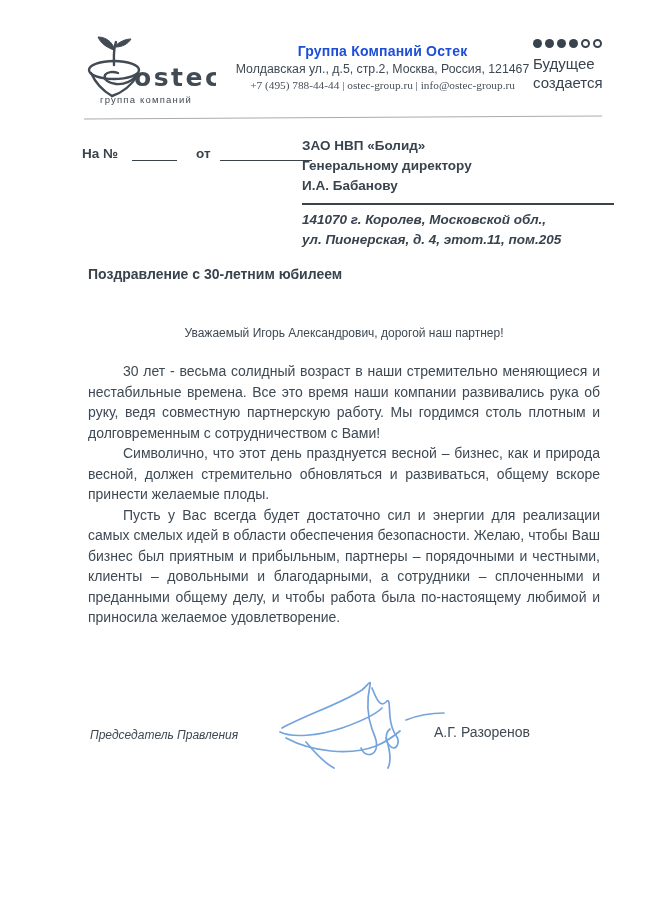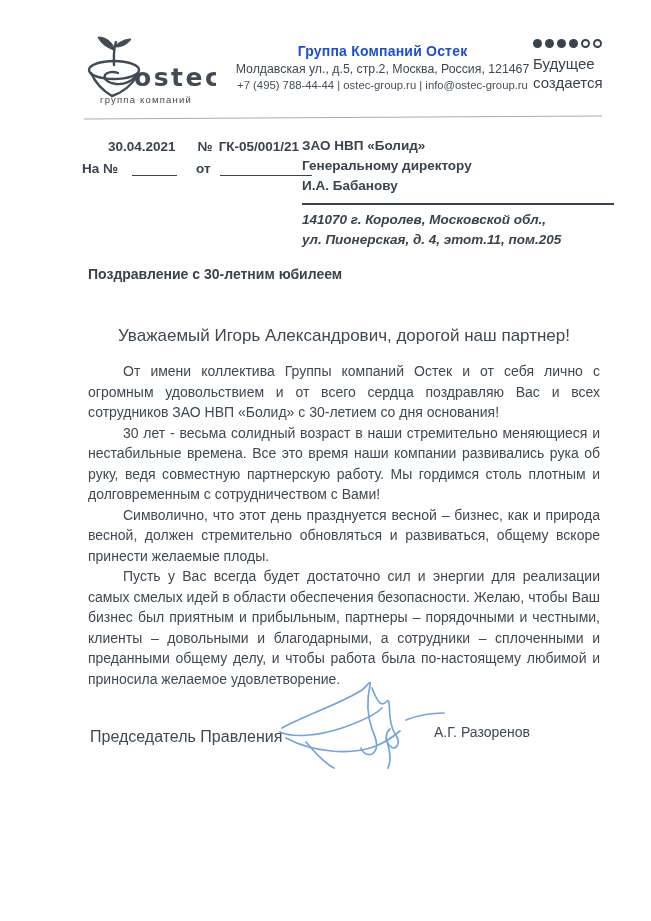--- a/index.html
+++ b/index.html
@@ -8,21 +8,21 @@
     background:#ffffff; overflow:hidden;
     font-family:"Liberation Sans", sans-serif;
     color:#3e4954;
   }
 
   
   .logo { position:absolute; left:76px; top:34px; width:140px; height:78px; }
   .company-info { position:absolute; left:225px; top:43px; width:315px; text-align:center; }
   .company-name { font-weight:bold; font-size:14px; color:#1d4ed8; letter-spacing:.2px; }
   .company-address { font-size:12.3px; margin-top:3px; }
-  .company-contacts { font-size:11.3px; margin-top:3px; color:#474f59; }
+  .company-contacts { font-size:11.3px; margin-top:3px; color:#474f59;font-family:Liberation Serif, serif; }
 
   .slogan { position:absolute; left:533px; top:37px; width:100px; }
   .dots { display:flex; gap:3px; align-items:center; height:12px; }
   .dot { width:9px; height:9px; border-radius:50%; }
   .dot.filled { background:#39434e; }
   .dot.hollow { background:transparent; border:2px solid #39434e; width:5px; height:5px; }
   .slogan-text { margin-top:5px; font-size:15px; font-weight:normal; color:#39434e; line-height:19px; }
 
   .header-rule {
     position:absolute; left:84px; top:117px; width:518px; height:1px;
@@ -39,26 +39,26 @@
   .blank-1 { width:45px; margin-left:14px; }
   .blank-2 { width:92px; margin-left:9px; }
   .ref-ot { margin-left:19px; }
 
   .recipient { position:absolute; left:302px; top:136px; width:312px; font-size:13.5px; font-weight:bold; color:#39434e; line-height:20px; }
   .recipient-rule { margin-top:7px; width:312px; height:1.5px; background:#39434e; }
   .recipient-address { margin-top:5px;font-style:italic; }
 
   
   .subject { position:absolute; left:88px; top:266px; font-size:14px; font-weight:bold; color:#39434e;text-align:right; }
-  .salutation { position:absolute; left:88px; top:326px; width:512px; text-align:center; font-size:17px; }
+  .salutation { position:absolute; left:88px; top:326px; width:512px; text-align:center; font-size:12px; }
   .body-text { position:absolute; left:88px; top:361px; width:512px; font-size:14px; line-height:20.5px; }
   .body-text p { margin:0; text-align:justify; text-indent:35px; }
 
   
-  .sign-title { position:absolute; left:90px; top:728px; font-size:16px; }
+  .sign-title { position:absolute; left:90px; top:728px; font-size:12px;font-style:italic; }
   .sign-name  { position:absolute; left:434px; top:724px; font-size:14px; }
   .signature-svg { position:absolute; left:278px; top:676px; width:175px; height:100px; }
 </style>
 </head>
 <body>
 
 <div class="page">
 
   <div class="logo">
     <svg width="140" height="78" viewBox="0 0 140 78">
@@ -98,25 +98,20 @@
       </div>
     <div class="slogan-text">
       <div>Будущее</div>
       <div>создается</div>
     </div>
   </div>
 
   <div class="header-rule"></div>
 
   <div class="ref-block">
-    <div class="ref-row1">
-      <span class="ref-date">30.04.2021</span>
-      <span class="ref-no">№</span>
-      <span style="margin-left:6px">ГК-05/001/21</span>
-    </div>
     <div class="ref-row2">
       <span>На №</span>
       <span class="blank-line blank-1"></span>
       <span class="ref-ot">от</span>
       <span class="blank-line blank-2"></span>
     </div>
   </div>
 
   <div class="recipient">
     <div>ЗАО НВП «Болид»</div>
@@ -126,21 +121,20 @@
     <div class="recipient-address">
       <div>141070 г. Королев, Московской обл.,</div>
       <div>ул. Пионерская, д. 4, этот.11, пом.205</div>
     </div>
   </div>
 
   <div class="subject">Поздравление с 30-летним юбилеем</div>
   <div class="salutation">Уважаемый Игорь Александрович, дорогой наш партнер!</div>
 
   <div class="body-text">
-    <p>От имени коллектива Группы компаний Остек и от себя лично с огромным удовольствием и от всего сердца поздравляю Вас и всех сотрудников ЗАО НВП «Болид» с 30-летием со дня основания!</p>
     <p>30 лет - весьма солидный возраст в наши стремительно меняющиеся и нестабильные времена. Все это время наши компании развивались рука об руку, ведя совместную партнерскую работу. Мы гордимся столь плотным и долговременным с сотрудничеством с Вами!</p>
     <p>Символично, что этот день празднуется весной – бизнес, как и природа весной, должен стремительно обновляться и развиваться, общему вскоре принести желаемые плоды.</p>
     <p>Пусть у Вас всегда будет достаточно сил и энергии для реализации самых смелых идей в области обеспечения безопасности. Желаю, чтобы Ваш бизнес был приятным и прибыльным, партнеры – порядочными и честными, клиенты – довольными и благодарными, а сотрудники – сплоченными и преданными общему делу, и чтобы работа была по-настоящему любимой и приносила желаемое удовлетворение.</p>
   </div>
 
   <div class="sign-title">Председатель Правления</div>
 
   <svg class="signature-svg" viewBox="0 0 175 100">
     <g stroke="#74a4dc" fill="none" stroke-width="1.7" stroke-linecap="round">
       <path d="M4 52 C30 38 62 28 84 14 C90 9 93 3 92 9 C89 23 89 39 94 53 C97 61 100 67 98 73 C95 81 86 80 83 72"></path>

